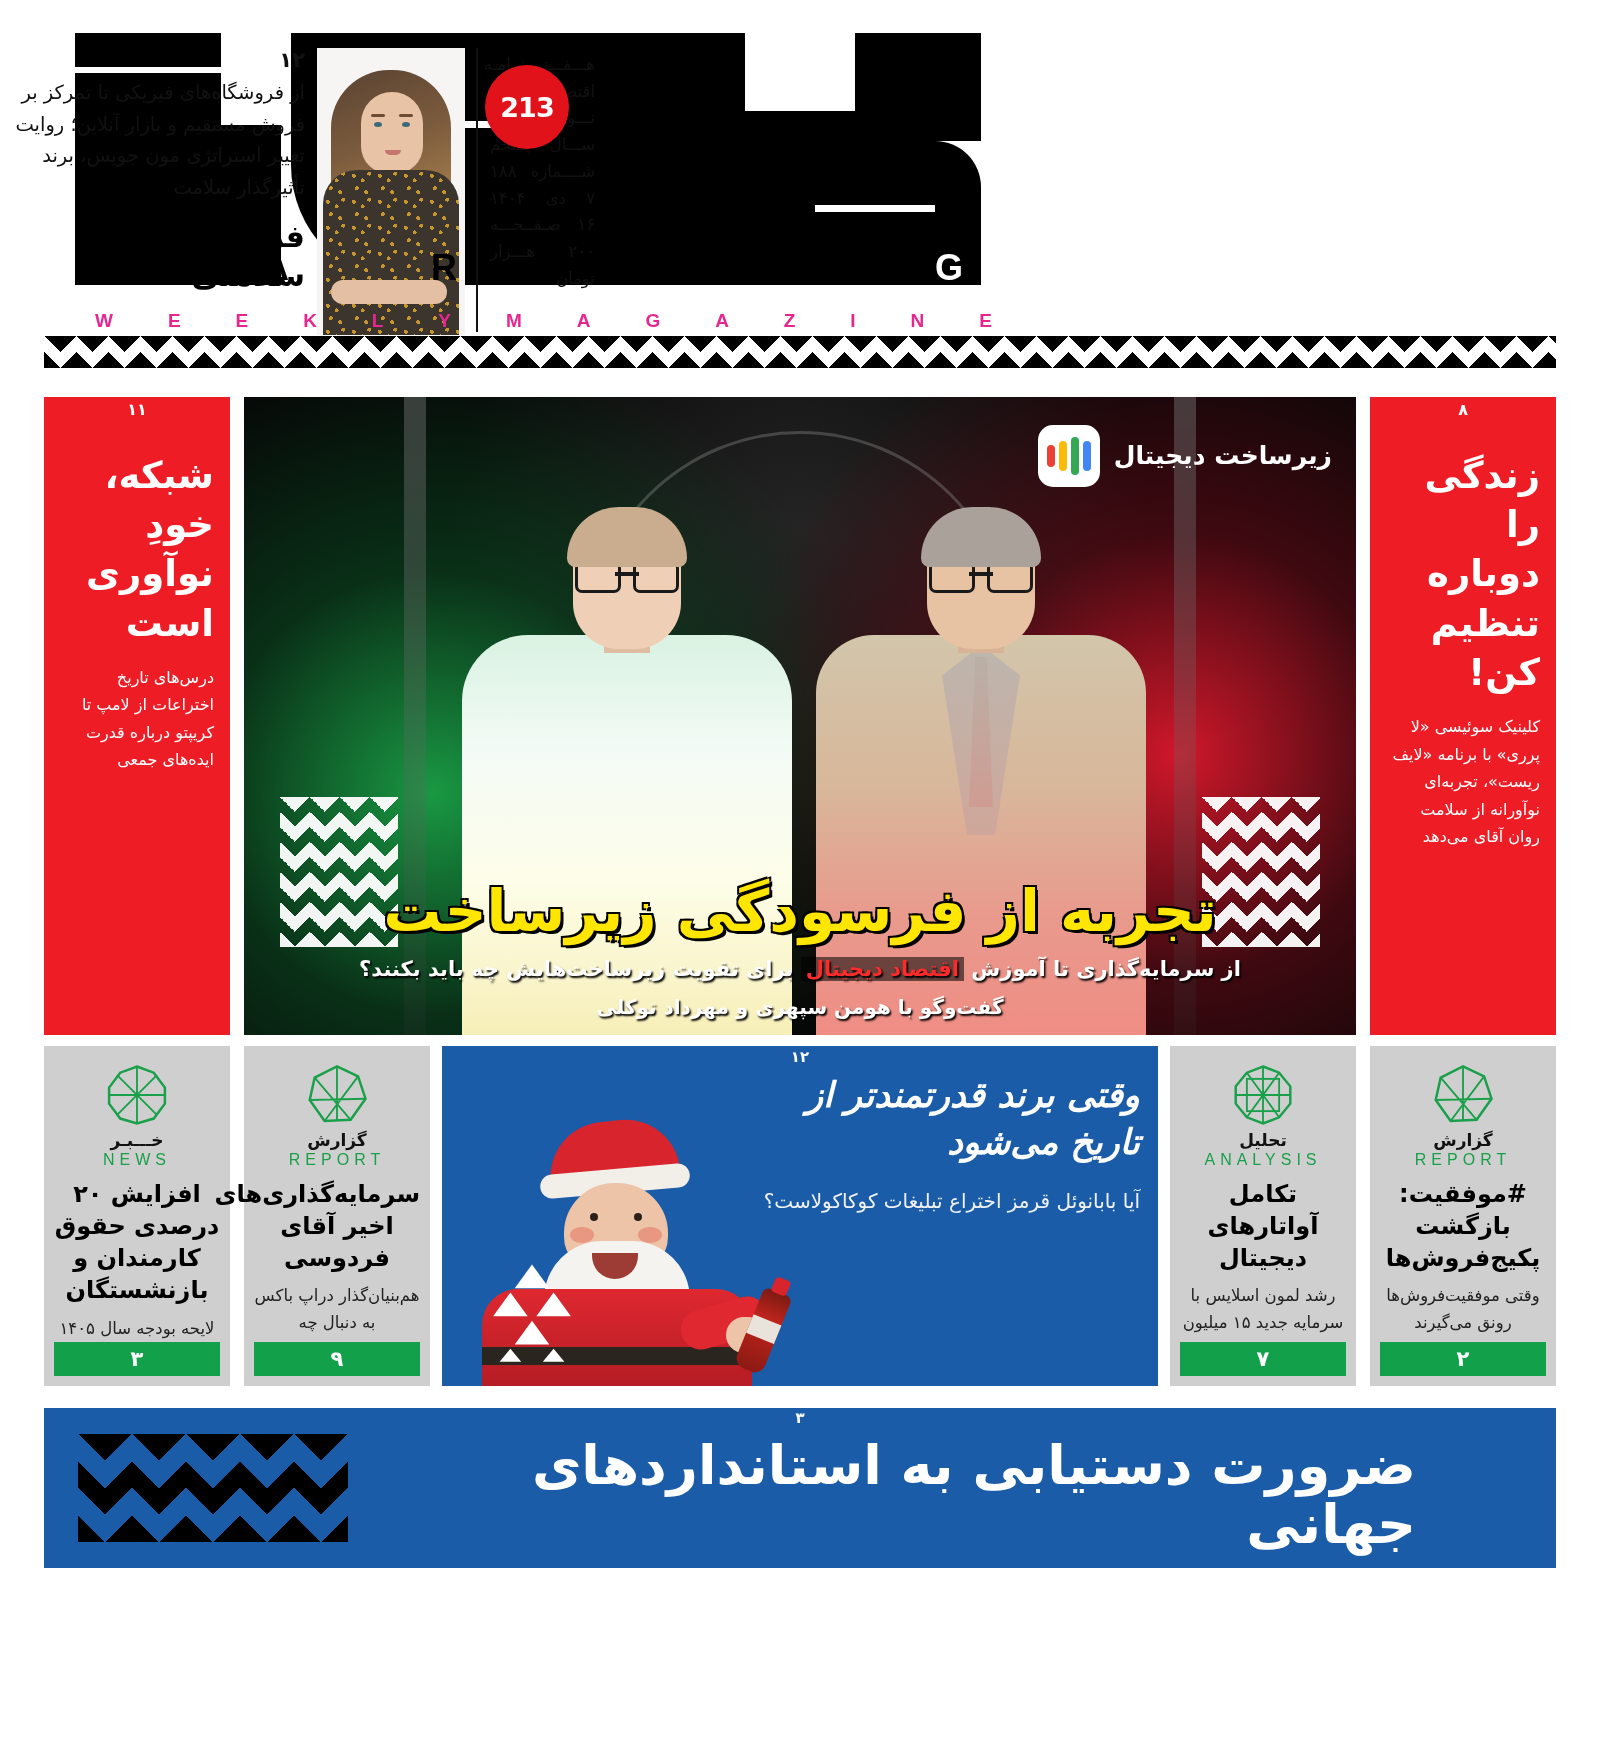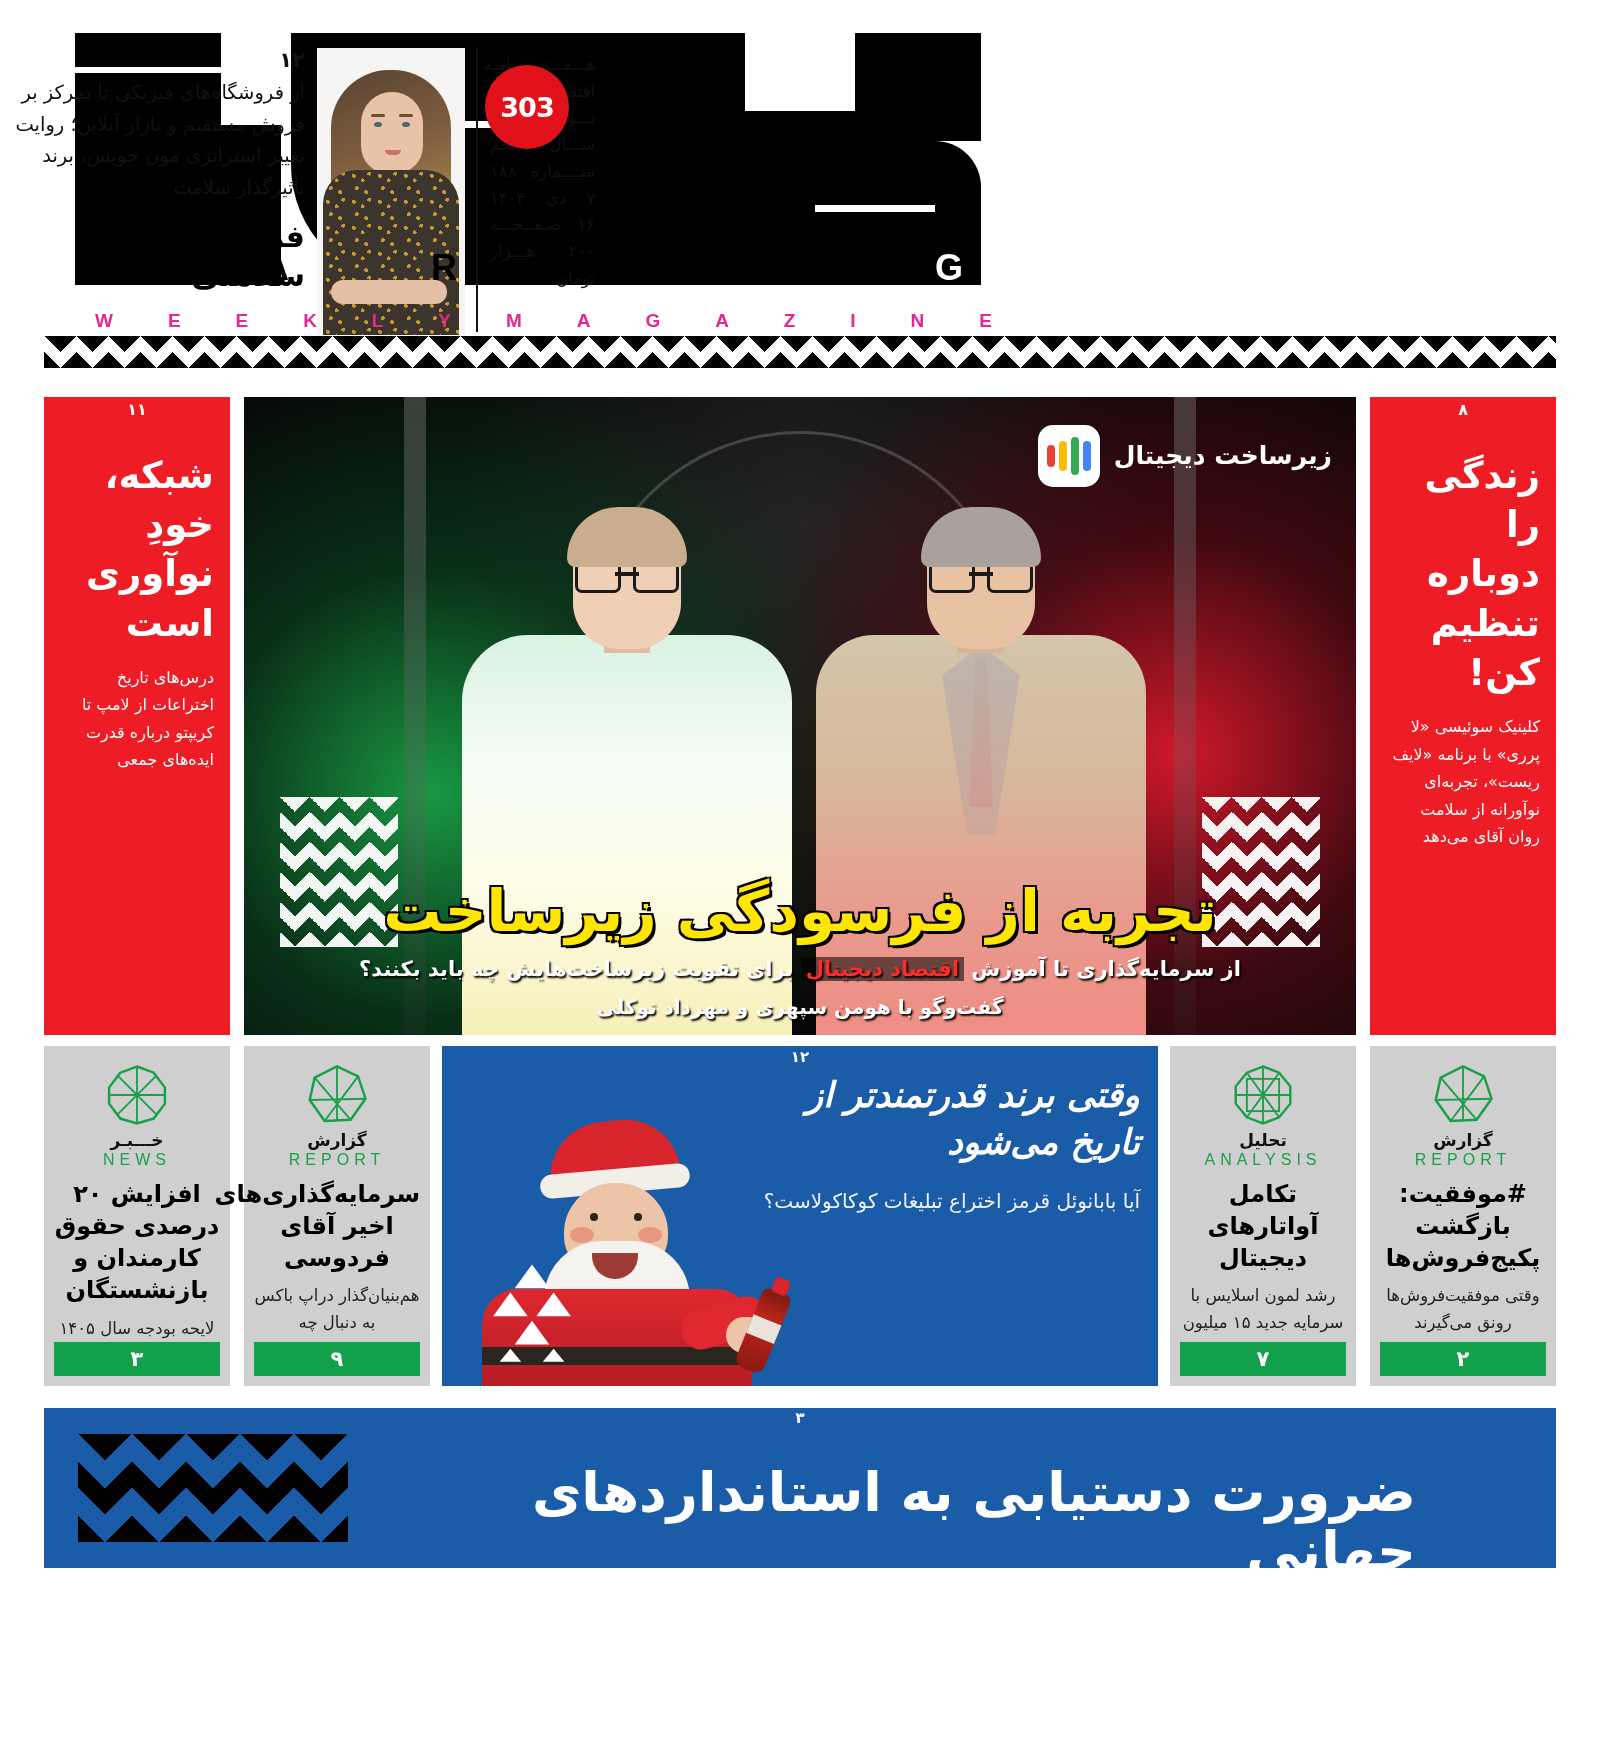--- a/index.html
+++ b/index.html
@@ -392,21 +392,21 @@
     background:#1a5ca8; direction:rtl;
   }
   .banner-flag {
     position:absolute; left:50%; transform:translateX(-50%); top:0;
     width:46px; height:32px; background:#1a5ca8;
     clip-path:polygon(0 0,100% 0,100% 58%,50% 100%,0 58%);
     color:#fff; font-size:15px; font-weight:bold;
     display:flex; justify-content:center; padding-top:1px;
   }
   .banner-title {
-    position:absolute; right:140px; top:55px; left:330px;
+    position:absolute; right:140px; top:28px; left:330px;
     color:#fff; font-size:54px; font-weight:bold; text-align:right; line-height:1.1;
   }
   .banner-tri {
     position:absolute; left:34px; top:26px; width:270px; height:108px;
     background:
       linear-gradient(135deg,#000 25%, transparent 25%) -27px 0/54px 54px,
       linear-gradient(225deg,#000 25%, transparent 25%) -27px 0/54px 54px,
       linear-gradient(315deg,#000 25%, transparent 25%) 0 0/54px 54px,
       linear-gradient(45deg,#000 25%, transparent 25%) 0 0/54px 54px;
   }
@@ -425,21 +425,21 @@
       <div class="lg" style="left:470px; top:8px; width:130px; height:252px;"></div>
       <div class="lg" style="left:600px; top:86px; width:200px; height:174px;"></div>
       <div class="lg" style="left:600px; top:8px; width:90px; height:78px;"></div>
       <div class="lg" style="left:800px; top:8px; width:126px; height:108px;"></div>
       <div class="lg" style="left:760px; top:116px; width:166px; height:144px; border-radius:0 46px 0 0;"></div>
       <div class="lg" style="left:20px; top:8px; width:146px; height:34px;"></div>
       <div class="lg" style="background:#fff; left:760px; top:180px; width:120px; height:7px;"></div>
       <div class="lg" style="background:#fff; left:300px; top:96px; width:166px; height:7px;"></div>
     </div>
 
-    <div class="kbadge">303</div>
+    <div class="kbadge">213</div>
 
     <div class="latin-row">
       <span class="dark">K</span>
       <span class="dark">A</span>
       <span class="dark">R</span>
       <span class="dark">A</span>
       <span class="dark">N</span>
       <span>G</span>
     </div>
 

